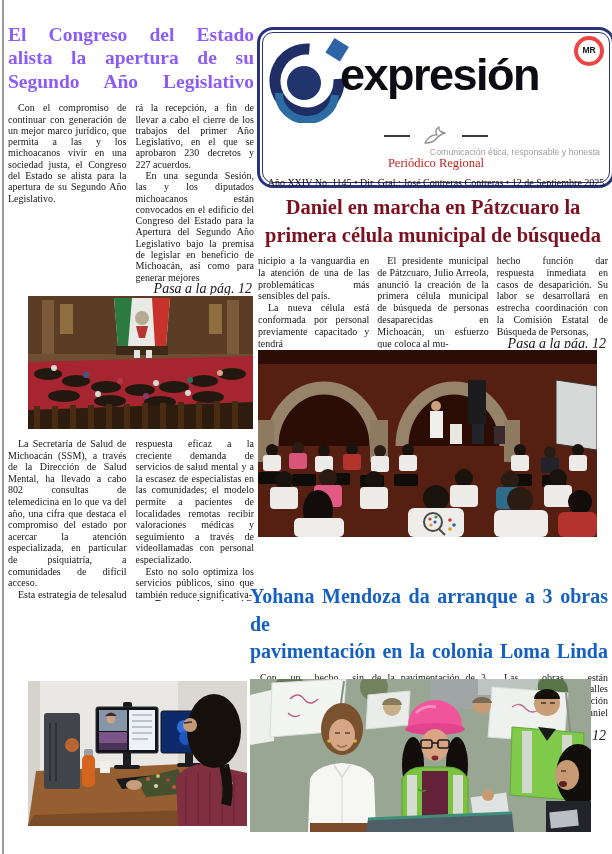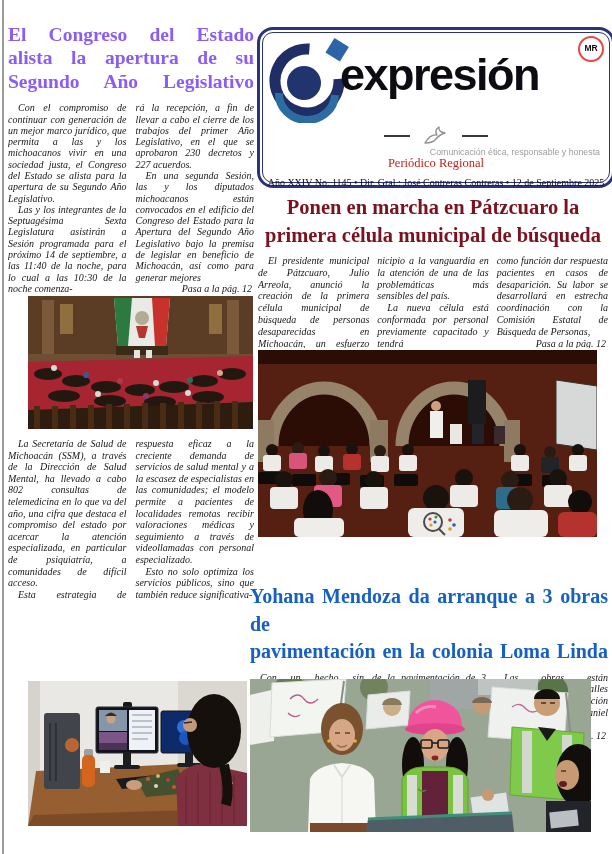--- a/index.html
+++ b/index.html
@@ -11,36 +11,36 @@
   
   .hl{font-weight:bold;white-space:pre-line;margin:0;}
   #congress-hl{font-size:19.5px;line-height:23.4px;color:#8b5cf6;text-align:justify;text-align-last:justify;}
   #patz-hl{font-size:20.5px;line-height:28px;color:#7c1220;text-align:center;}
   #tele-hl{font-size:18.5px;line-height:26.5px;color:#a8142e;text-align:justify;white-space:normal;}
   #pave-hl{font-size:20px;line-height:27.5px;color:#1660c2;text-align:justify;text-align-last:justify;}
 
   
   .art-body{display:flex;overflow:hidden;}
   .colwrap{flex:1;min-width:0;}
-  .ptext{font-size:10px;text-align:justify;font-style:italic;}
+  .ptext{font-size:10px;text-align:justify;}
   .ptext p{margin:0;text-indent:10px;}
   .ptext p.cont{text-indent:0;}
   .lh-a .ptext{line-height:11.3px;}
   .lh-b .ptext{line-height:11.8px;}
   .lh-c .ptext{line-height:11.6px;}
   .gap9{gap:9px;}  .gap8{gap:8px;}
-  .jump{font-style:italic;font-size:10px;text-align:right;padding-right:2px;line-height:12px;}
+  .jump{font-style:italic;font-size:14px;text-align:right;padding-right:2px;line-height:12px;}
 
   
   #masthead{left:257px;top:27px;width:352px;height:155px;border:3px solid #2a337c;border-radius:16px;
             font-family:"Liberation Sans","DejaVu Sans",sans-serif;}
   #masthead-inner{position:absolute;inset:2px;border:1px solid #2a337c;border-radius:11px;}
   #logo-icon{left:7px;top:5px;}
   #logo-text{left:80px;top:22px;font-weight:bold;font-size:45px;letter-spacing:-1.5px;color:#0c0c12;line-height:1;}
-  #mr-badge{right:8px;top:6px;width:22px;height:22px;border:2px solid #ef4444;border-radius:50%;
+  #mr-badge{right:8px;top:6px;width:22px;height:22px;border:4px solid #ef4444;border-radius:50%;
             font-size:8.5px;font-weight:bold;text-align:center;line-height:21px;color:#111;}
   #tagline{right:12px;top:77px;font-size:8.8px;color:#9c9c9c;margin-top:40px;}
   #divider-row{left:0;right:0;top:96px;display:flex;align-items:center;justify-content:center;}
   .mdash{width:26px;height:2px;background:#3a3a3a;margin:0 13px;}
   #website-url{left:0;right:0;top:114px;text-align:center;font-weight:bold;font-size:10px;
                letter-spacing:3.5px;color:#4a6fb4;}
   #edition-label{left:0;right:0;top:126px;text-align:center;font-size:12.5px;color:#c3231c;
                  font-family:"Liberation Serif","DejaVu Serif",serif;}
   #info-line{left:0;right:0;top:147px;text-align:center;font-size:10px;white-space:nowrap;color:#101010;
              font-family:"Liberation Serif","DejaVu Serif",serif;}
@@ -70,21 +70,20 @@
   <div id="left-edge" class="abs"></div>
 
   <div id="congress-article" class="abs">
     <h1 id="congress-hl" class="hl">El Congreso del Estado
 alista la apertura de su
 Segundo Año Legislativo</h1>
     <div id="congress-body" class="art-body lh-a gap9">
       <div class="colwrap">
         <div class="ptext">
             <p>Con el compromiso de continuar con generación de un mejor marco jurídico, que permita a las y los michoacanos vivir en una sociedad justa, el Congreso del Estado se alista para la apertura de su Segundo Año Legislativo.</p>
-            <p>Las y los integrantes de la Septuagésima Sexta Legislatura asistirán a Sesión programada para el próximo 14 de septiembre, a las 11:40 de la noche, para lo cual a las 10:30 de la noche comenza-</p>
           </div>
       </div>
       <div class="colwrap">
         <div class="ptext">
             <p class="cont">rá la recepción, a fin de llevar a cabo el cierre de los trabajos del primer Año Legislativo, en el que se aprobaron 230 decretos y 227 acuerdos.</p>
             <p>En una segunda Sesión, las y los diputados michoacanos están convocados en el edificio del Congreso del Estado para la Apertura del Segundo Año Legislativo bajo la premisa de legislar en beneficio de Michoacán, así como para generar mejores</p>
           </div>
         <div class="jump">Pasa a la pág. 12</div>
       </div>
     </div>
@@ -106,37 +105,37 @@
       <svg width="26" height="20" viewBox="0 0 26 20">
         <path d="M2,17 Q7,8 14,9 Q11,4 16,1 Q15,6 22,7 Q16,9 13,13 Q10,17 2,17 Z" fill="none" stroke="#8f8f8f" stroke-width="1.4" stroke-linejoin="round"></path>
       </svg>
       <div class="mdash"></div>
     </div>
     <div id="edition-label" class="abs">Periódico Regional</div>
     <div id="info-line" class="abs">Año XXIV   No. 1145 • Dir. Gral.: José Contreras Contreras • 12 de Septiembre 2025</div>
   </div>
 
   <div id="patz-article" class="abs">
-    <h2 id="patz-hl" class="hl">Ponen en marcha en Pátzcuaro la
+    <h2 id="patz-hl" class="hl">Daniel en marcha en Pátzcuaro la
 primera célula municipal de búsqueda</h2>
     <div id="patz-body" class="art-body lh-b gap8">
       <div class="colwrap">
         <div class="ptext">
-            <p>El presidente municipal de Pátzcuaro, Julio Arreola, anunció la creación de la primera célula municipal de búsqueda de personas desaparecidas en Michoacán, un esfuerzo que coloca al mu-</p>
-          </div>
-      </div>
-      <div class="colwrap">
-        <div class="ptext">
             <p class="cont">nicipio a la vanguardia en la atención de una de las problemáticas más sensibles del país.</p>
             <p>La nueva célula está conformada por personal previamente capacitado y tendrá</p>
           </div>
       </div>
       <div class="colwrap">
         <div class="ptext">
-            <p class="cont">como función dar respuesta pacientes en casos de desaparición. Su labor se desarrollará en estrecha coordinación con la Comisión Estatal de Búsqueda de Personas,</p>
+            <p>El presidente municipal de Pátzcuaro, Julio Arreola, anunció la creación de la primera célula municipal de búsqueda de personas desaparecidas en Michoacán, un esfuerzo que coloca al mu-</p>
+          </div>
+      </div>
+      <div class="colwrap">
+        <div class="ptext">
+            <p class="cont">hecho función dar respuesta inmediata en casos de desaparición. Su labor se desarrollará en estrecha coordinación con la Comisión Estatal de Búsqueda de Personas,</p>
           </div>
         <div class="jump">Pasa a la pág. 12</div>
       </div>
     </div>
   </div>
 
   <div id="congress-photo" class="abs photo">
     <svg width="225" height="133" viewBox="0 0 225 133">
       <rect width="225" height="133" fill="#6e4f33"></rect>
       <rect width="225" height="58" fill="#5a3d24"></rect>

